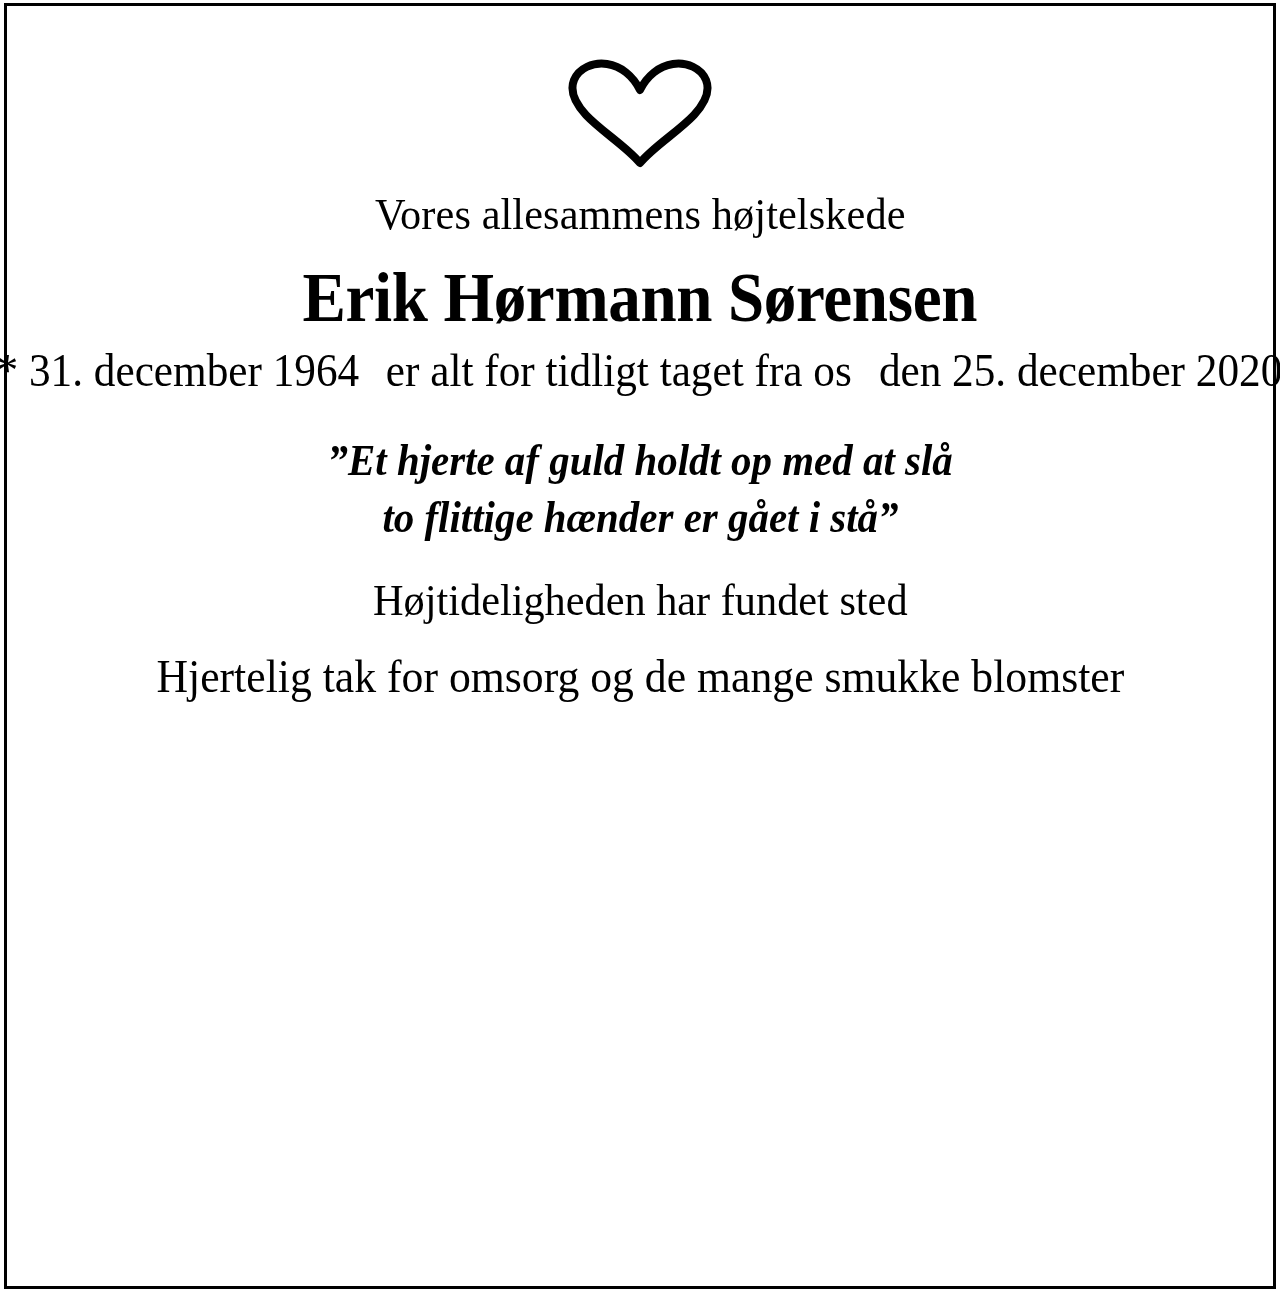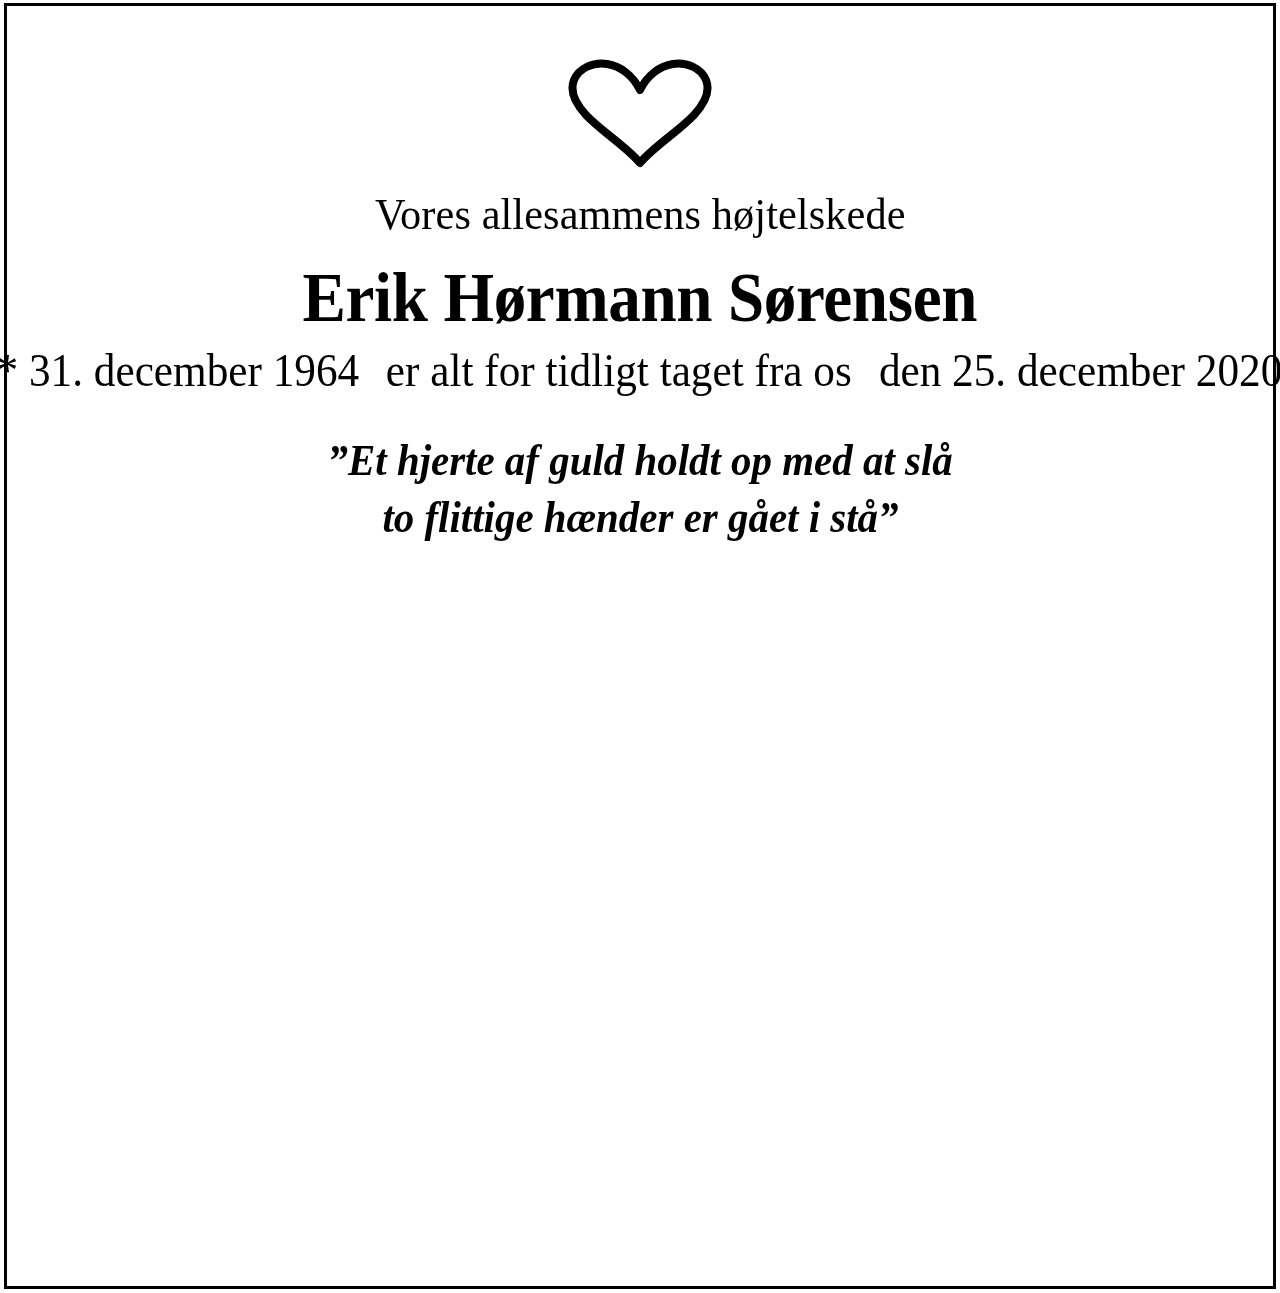--- a/index.html
+++ b/index.html
@@ -173,15 +173,19 @@
       <div class="date-line">er alt for tidligt taget fra os</div>
       <div class="date-line">den 25. december 2020</div>
     </div>
 
     <div class="verse-block">
       <div class="verse-line">”Et hjerte af guld holdt op med at slå</div>
       <div class="verse-line">to flittige hænder er gået i stå”</div>
     </div>
 
 
+    <div class="closing-block">
+      <div class="closing-line ceremony">Højtideligheden har fundet sted</div>
+      <div class="closing-line thanks">Hjertelig tak for omsorg og de mange smukke blomster</div>
+    </div>
 
   </div>
 </div>
 
 </body></html>

